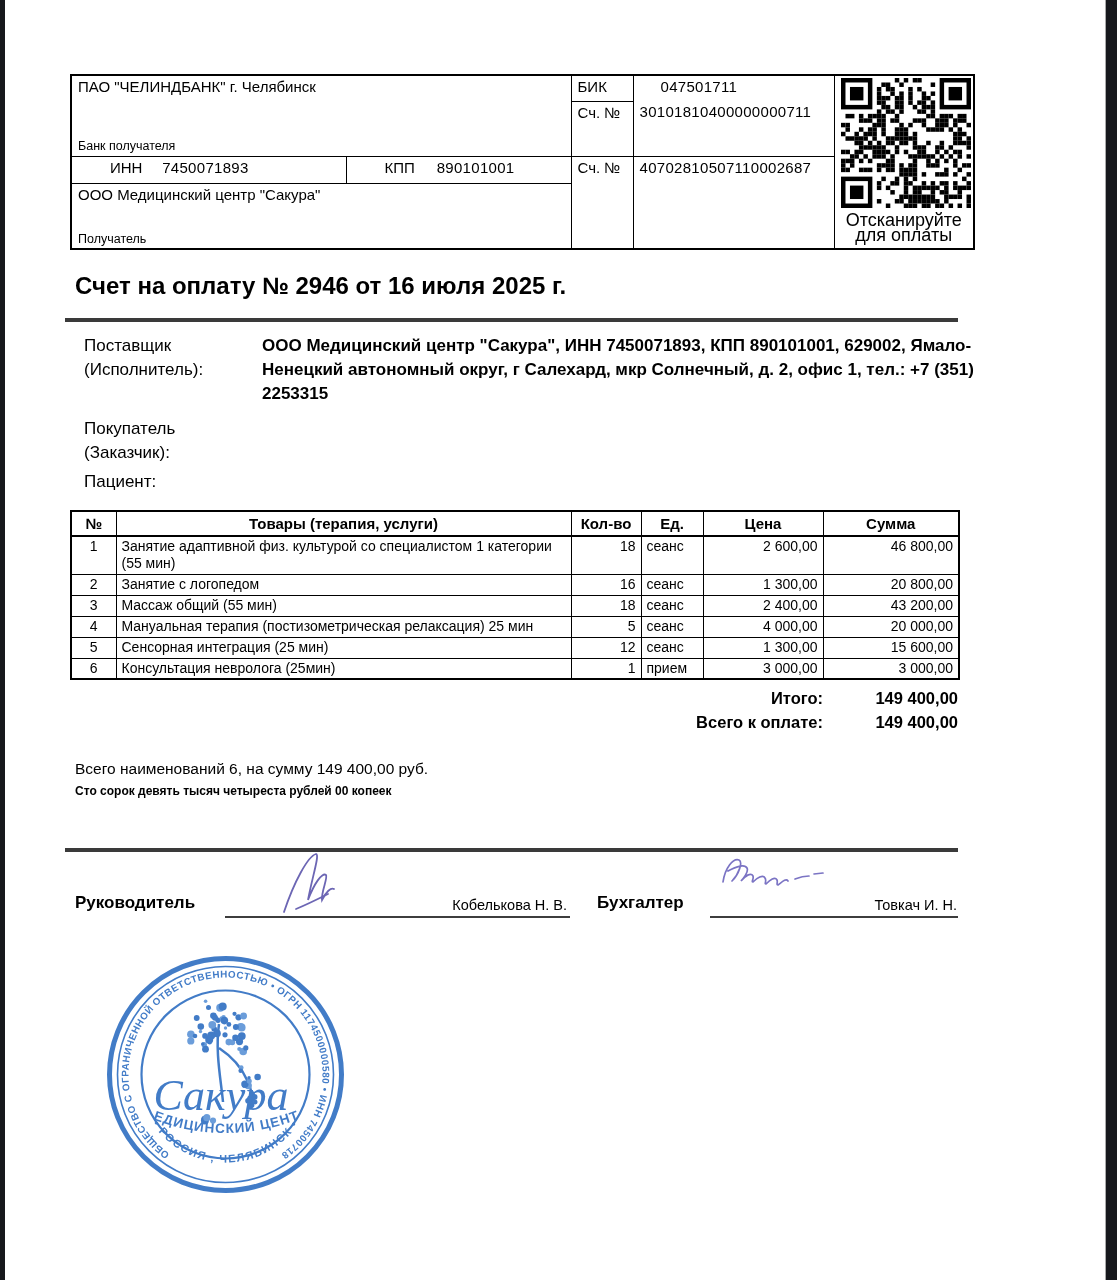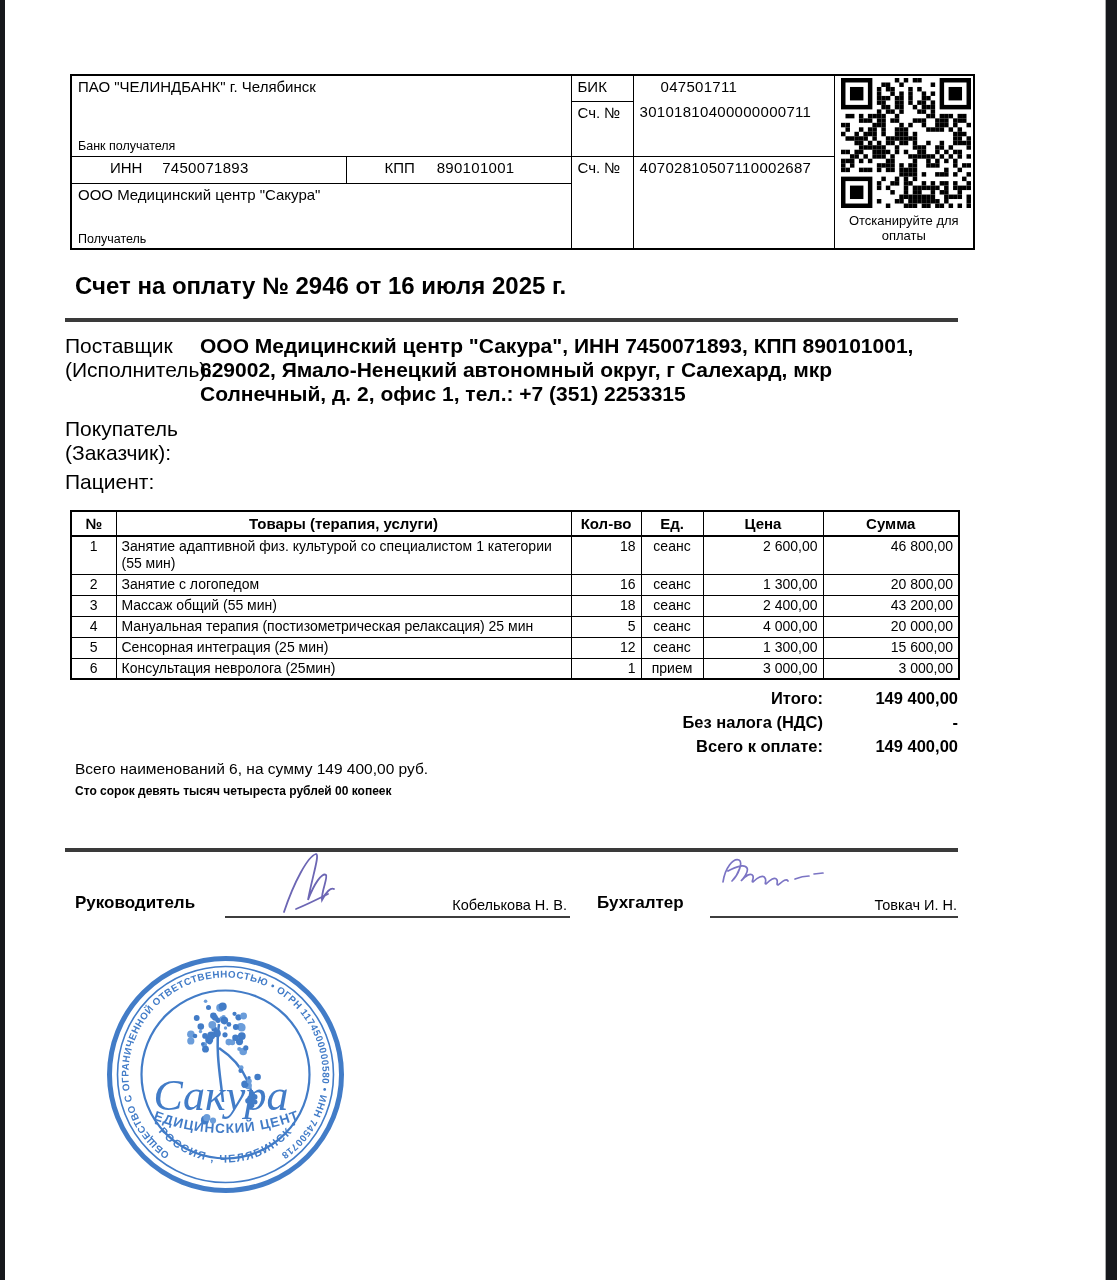--- a/index.html
+++ b/index.html
@@ -12,42 +12,42 @@
   
   table.bank{position:absolute;left:70px;top:74px;width:903px;border-collapse:collapse;
              table-layout:fixed;font-size:15px;}
   table.bank td{border:1px solid #000;padding:2px 6px;vertical-align:top;overflow:hidden;}
   table.bank{border:2px solid #000;}
   td.bankname{position:relative;}
   .cell-flex{display:flex;flex-direction:column;justify-content:space-between;height:100%;}
   .caption{font-size:12.5px;}
   .num{letter-spacing:.3px;}
   td.qrcell{padding:3px;text-align:center;vertical-align:top;}
-  .qrcap{font-size:13px;line-height:15px;margin-top:2px;}
+  .qrcap{font-size:18px;line-height:15px;margin-top:2px;}
   .lblval .lbl{display:inline-block;min-width:48px;margin-left:32px;}
 
   
   .title{position:absolute;left:75px;top:272px;font-size:24px;font-weight:bold;white-space:nowrap;}
   .rule{position:absolute;left:65px;width:893px;height:4px;background:#3a3a3a;}
   .rule1{top:318px;} .rule2{top:848px;}
 
   
-  .party{position:absolute;left:65px;display:flex;font-size:21px;line-height:24px;}
+  .party{position:absolute;left:84px;display:flex;font-size:17px;line-height:24px;gap:43px;}
   .party .plabel{width:135px;flex:none;}
   .party .pvalue{width:750px;font-weight:bold;}
   .supplier{top:334px;} .buyer{top:417px;} .patient{top:470px;}
 
   
   table.items{position:absolute;left:70px;top:510px;width:888px;border-collapse:collapse;
               table-layout:fixed;font-size:14px;border:2px solid #000;}
   table.items td,table.items th{border:1px solid #000;padding:1px 5px;vertical-align:top;line-height:17px;}
   table.items th{font-size:15px;font-weight:bold;text-align:center;border-bottom:2px solid #000;padding:3px 4px;}
   td.c-num{text-align:center;}
   td.c-qty,td.c-price,td.c-sum{text-align:right;white-space:nowrap;}
-  td.c-unit{text-align:center;}
+  td.c-unit{text-align:left;}
 
   
   .totals{position:absolute;left:70px;top:686px;width:888px;font-size:16.5px;font-weight:bold;}
   .trow{display:flex;justify-content:flex-end;line-height:24px;}
   .tvalue{width:135px;text-align:right;}
 
   
   .summary1{position:absolute;left:75px;top:760px;font-size:15.5px;}
   .summary2{position:absolute;left:75px;top:784px;font-size:12px;font-weight:bold;}
 
@@ -546,24 +546,20 @@
     </tr>
   </tbody>
     </table>
 
   <div class="totals">
     <div class="trow">
         <span>Итого:</span>
         <span class="tvalue">149 400,00</span>
       </div>
     <div class="trow">
-        <span>Без налога (НДС)</span>
-        <span class="tvalue">-</span>
-      </div>
-    <div class="trow">
         <span>Всего к оплате:</span>
         <span class="tvalue">149 400,00</span>
       </div>
   </div>
 
   <div class="summary1">Всего наименований 6, на сумму 149 400,00 руб.</div>
   <div class="summary2">Сто сорок девять тысяч четыреста рублей 00 копеек</div>
 
   <div class="rule rule2"></div>
 

